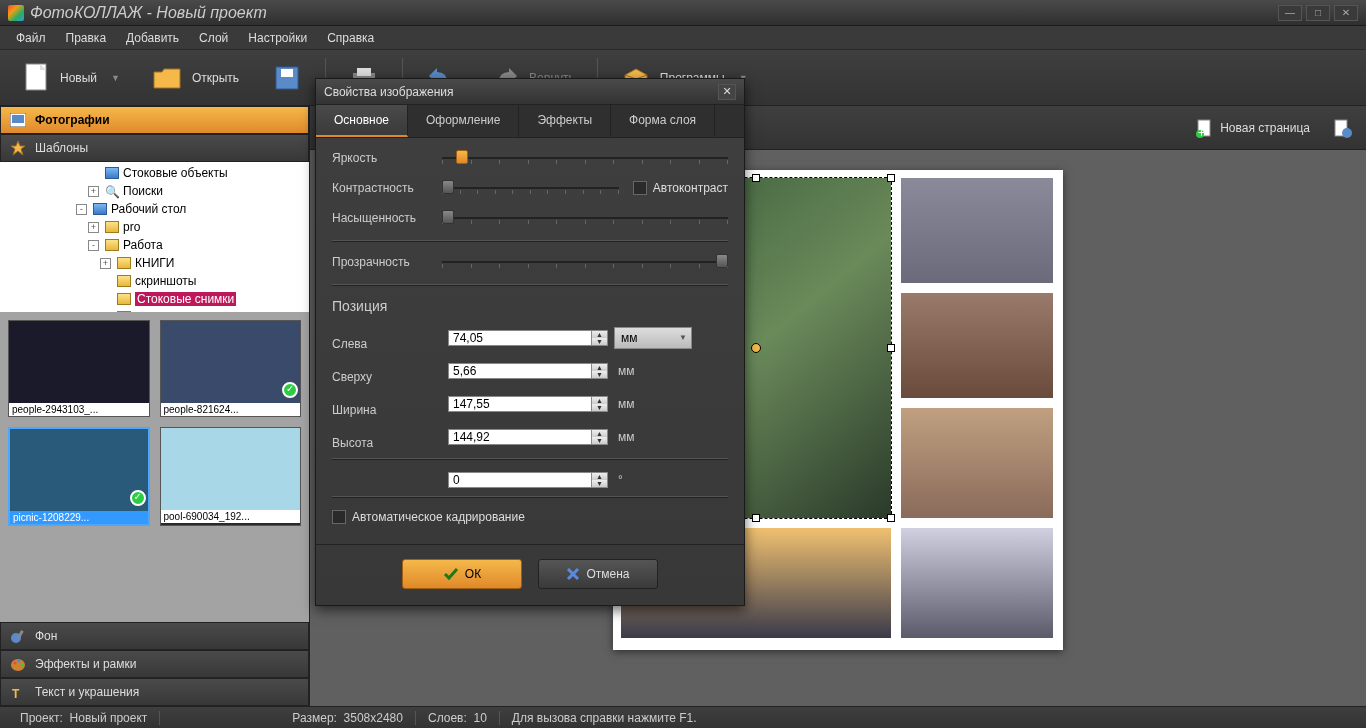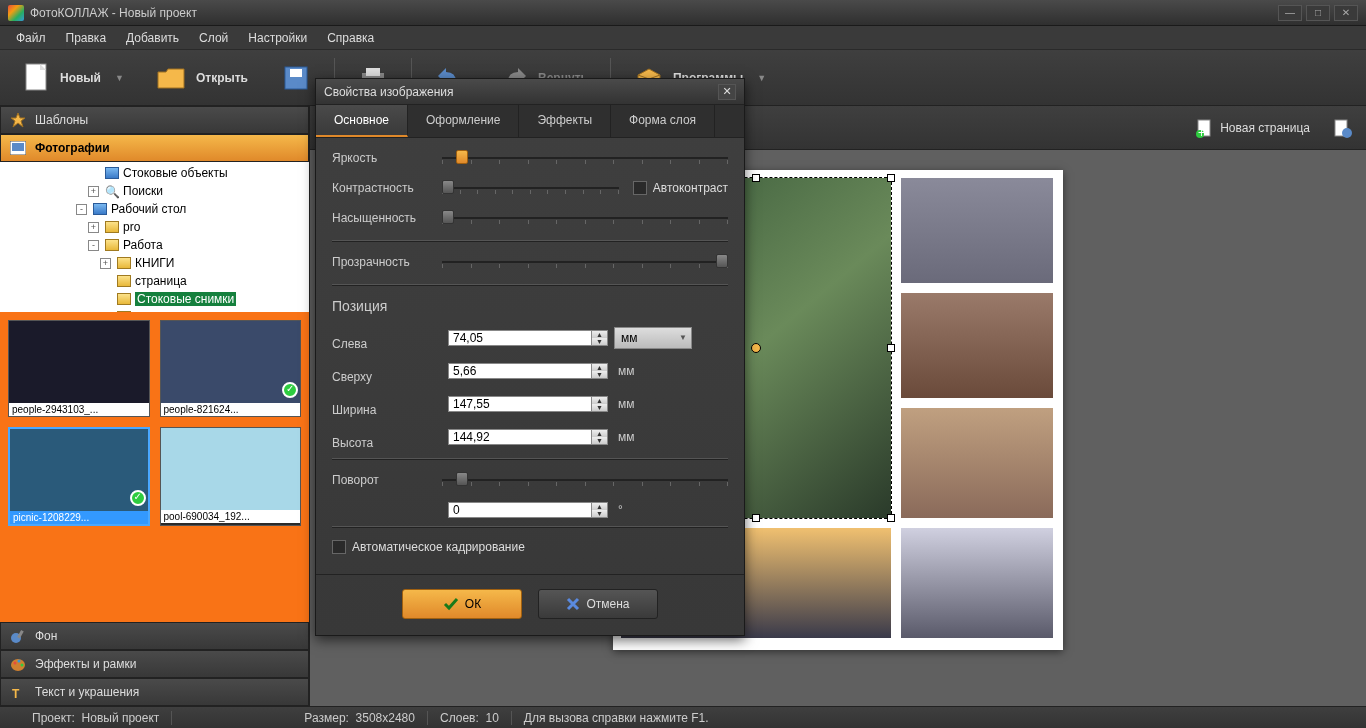--- a/index.html
+++ b/index.html
@@ -1,30 +1,30 @@
 <!DOCTYPE html>
 <html><head>
 <meta charset="utf-8">
 <style>
 * { margin: 0; padding: 0; box-sizing: border-box; font-family: Tahoma, Arial, sans-serif; font-size: 12px; }
 body { background: #3a3a3a; color: #ddd; width: 1366px; height: 728px; overflow: hidden; position: relative; }
 
 
 .titlebar { height: 26px; background: linear-gradient(#4a4a4a, #2f2f2f); display: flex; align-items: center; padding: 0 8px; border-bottom: 1px solid #1a1a1a; }
 .titlebar .logo { width: 16px; height: 16px; margin-right: 6px; background: linear-gradient(135deg,#e74c3c,#f39c12,#27ae60,#3498db); border-radius: 2px; }
-.titlebar .title { color: #ccc; font-size: 12px; }
+.titlebar .title { color: #ccc; font-size: 16px; font-style: italic; }
 .titlebar .winbtns { margin-left: auto; display: flex; gap: 4px; }
 .titlebar .winbtn { width: 24px; height: 16px; background: #3a3a3a; border: 1px solid #555; display: flex; align-items: center; justify-content: center; color: #aaa; font-size: 10px; cursor: pointer; }
 
 
 .menubar { height: 24px; background: #3a3a3a; display: flex; align-items: center; padding: 0 6px; border-bottom: 1px solid #2a2a2a; }
 .menubar .mi { padding: 3px 10px; color: #ddd; cursor: pointer; }
 
 
-.bigtoolbar { height: 56px; background: linear-gradient(#3f3f3f, #333); display: flex; align-items: center; padding: 0 6px; gap: 4px; border-bottom: 1px solid #222; font-weight: bold; }
+.bigtoolbar { height: 56px; background: linear-gradient(#3f3f3f, #333); display: flex; align-items: center; padding: 0 6px; gap: 4px; border-bottom: 1px solid #222; }
 .bigbtn { display: flex; align-items: center; gap: 8px; padding: 4px 14px; cursor: pointer; border-radius: 3px; }
 .bigbtn .ic { width: 32px; height: 32px; display: flex; align-items: center; justify-content: center; }
 .bigbtn .lbl { color: #ddd; }
 .bigbtn .arrow { color: #888; font-size: 9px; margin-left: 6px; }
 .tsep { width: 1px; height: 40px; background: #555; margin: 0 4px; }
 
 
 .main { display: flex; height: calc(100% - 26px - 24px - 56px - 22px); }
 
 
@@ -32,43 +32,43 @@
 .acc-item { height: 28px; background: linear-gradient(#4a4a4a, #383838); border: 1px solid #222; display: flex; align-items: center; padding: 0 8px; gap: 8px; cursor: pointer; color: #ddd; }
 .acc-item.active { background: linear-gradient(#f5b84a, #e0892a); color: #000; font-weight: bold; }
 .acc-item .aic { width: 18px; height: 18px; display:flex; align-items:center; justify-content:center; }
 .tree { background: #fff; color: #000; flex: 0 0 150px; overflow: auto; padding: 2px 0; }
 .tree-row { display: flex; align-items: center; height: 18px; padding-left: 4px; font-size: 11px; cursor: pointer; white-space: nowrap; }
 .tree-row .tg { width: 11px; height: 11px; border: 1px solid #888; display: inline-flex; align-items:center; justify-content:center; margin-right: 2px; font-size: 9px; color: #555; background:#fff; }
 .tree-row .sp { display:inline-block; }
 .tree-row .fic { width: 14px; height: 12px; background: linear-gradient(#fce28a,#e8b83a); border: 1px solid #a07a20; margin: 0 4px; }
 .tree-row .fic.blue { background: linear-gradient(#7ab8f0,#3a7ac8); border-color: #2a5a98; }
 .tree-row .fic.search { background:none; border:none; }
-.tree-row.sel .tlbl { background: #15803d; color: #fff; padding: 0 2px; }
-.thumbs { background: #f97316; padding: 8px; display: grid; grid-template-columns: 1fr 1fr; gap: 10px; flex:1; overflow:auto; align-content:start; }
+.tree-row.sel .tlbl { background: #be185d; color: #fff; padding: 0 2px; }
+.thumbs { background: #a3a3a3; padding: 8px; display: grid; grid-template-columns: 1fr 1fr; gap: 10px; flex:1; overflow:auto; align-content:start; }
 .thumb { background: #2a2a2a; border: 1px solid #555; position: relative; cursor: pointer; }
 .thumb.sel { border: 2px solid #4aa8ff; }
 .thumb .timg { width: 100%; height: 82px; background: #1a2f3a; }
 .thumb .tlbl2 { background: #fff; color: #000; font-size: 10px; padding: 1px 3px; white-space: nowrap; overflow:hidden; text-overflow: ellipsis; }
 .thumb .tlbl2.sel { background: #3399ff; color:#fff;}
 .thumb .chk { position:absolute; right:2px; bottom:18px; width:16px; height:16px; background:#2ecc40; border-radius:50%; border:2px solid #fff; }
 .thumb .chk::after { content:'✓'; color:#fff; font-size:10px; position:absolute; left:2px; top:-1px; }
 
 
 .center { flex: 1; background: #606060; display:flex; flex-direction:column; position: relative; }
 .tooliconbar { height: 44px; background: linear-gradient(#3f3f3f,#333); border-bottom:1px solid #222; display:flex; align-items:center; padding: 0 6px; gap:4px; }
 .tib { width: 36px; height: 34px; display:flex; align-items:center; justify-content:center; cursor:pointer; border-radius:3px; }
 .newpage { margin-left:auto; display:flex; align-items:center; gap:6px; padding:4px 10px; cursor:pointer; border-radius:3px;}
 .canvaswrap { flex:1; background: #606060; overflow:auto; position:relative; padding: 20px; }
 .page { width: 450px; height: 480px; background:#fff; margin: 0 auto; position:relative; box-shadow:0 2px 8px rgba(0,0,0,0.5); }
 .cimg { position:absolute; background:#8a9a7a; }
 .cimg.sel { outline: 1px dashed #000; }
 .handle { position:absolute; width:8px; height:8px; background:#fff; border:1px solid #000; }
 
 
-.status { height: 22px; background: linear-gradient(#3f3f3f,#333); display:flex; align-items:center; padding: 0 20px; color:#ccc; font-size:11px; border-top:1px solid #222; }
+.status { height: 22px; background: linear-gradient(#3f3f3f,#333); display:flex; align-items:center; padding: 0 8px; color:#ccc; font-size:11px; border-top:1px solid #222; }
 .status .sc { padding: 0 12px; border-right:1px solid #555; }
 
 
 .dialog { position:absolute; left: 315px; top: 78px; width: 430px; background: linear-gradient(#3f3f3f,#383838); border: 1px solid #1a1a1a; box-shadow: 0 4px 12px rgba(0,0,0,0.6); z-index: 100; }
 .dlg-title { height: 26px; background: linear-gradient(#4a4a4a,#333); display:flex; align-items:center; padding:0 8px; color:#ddd; border-bottom:1px solid #222; }
 .dlg-title .x { margin-left:auto; width:18px; height:16px; display:flex; align-items:center; justify-content:center; cursor:pointer; background:#444; border:1px solid #555; font-size:11px;}
 .dlg-tabs { display:flex; background:#2f2f2f; border-bottom:1px solid #222; }
 .dlg-tab { padding: 8px 18px; color:#ccc; cursor:pointer; border-right:1px solid #222; font-size:12px;}
 .dlg-tab.active { background: linear-gradient(#4a4a4a,#3a3a3a); color:#fff; border-bottom:2px solid #e0892a; }
 .dlg-body { padding: 12px 16px; }
@@ -182,37 +182,37 @@
         </svg>
       </span>
     <span class="lbl">Программы</span>
     <span class="arrow">▼</span>
   </div>
 </div>
 
 <div class="main">
 
   <div class="left">
-    <div class="acc-item">
-      <span class="aic">
-          <svg width="16" height="16">
-            <polygon points="8,1 10,6 15,6 11,9 13,15 8,11 3,15 5,9 1,6 6,6" fill="#f5b84a" stroke="#a07020"></polygon>
-          </svg>
-        </span>
-      <span>Шаблоны</span>
-    </div>
     <div class="acc-item active">
       <span class="aic">
           <svg width="16" height="14">
             <rect width="16" height="14" fill="#fff" stroke="#555"></rect>
             <rect x="2" y="2" width="12" height="8" fill="#5a8ac8"></rect>
           </svg>
         </span>
       <span>Фотографии</span>
     </div>
+    <div class="acc-item">
+      <span class="aic">
+          <svg width="16" height="16">
+            <polygon points="8,1 10,6 15,6 11,9 13,15 8,11 3,15 5,9 1,6 6,6" fill="#f5b84a" stroke="#a07020"></polygon>
+          </svg>
+        </span>
+      <span>Шаблоны</span>
+    </div>
 
     <div class="tree" id="tree">
         <div class="tree-row">
           <span class="sp" style="width:84px"></span>
           <span style="width:13px;display:inline-block"></span>
           <span class="fic blue"></span>
           <span class="tlbl">Стоковые объекты</span>
         </div>
         <div class="tree-row">
           <span class="sp" style="width:84px"></span>
@@ -241,21 +241,21 @@
         <div class="tree-row">
           <span class="sp" style="width:96px"></span>
           <span class="tg">+</span>
           <span class="fic"></span>
           <span class="tlbl">КНИГИ</span>
         </div>
         <div class="tree-row">
           <span class="sp" style="width:96px"></span>
           <span style="width:13px;display:inline-block"></span>
           <span class="fic"></span>
-          <span class="tlbl">страница</span>
+          <span class="tlbl">скриншоты</span>
         </div>
         <div class="tree-row sel">
           <span class="sp" style="width:96px"></span>
           <span style="width:13px;display:inline-block"></span>
           <span class="fic"></span>
           <span class="tlbl">Стоковые снимки</span>
         </div>
         <div class="tree-row">
           <span class="sp" style="width:96px"></span>
           <span style="width:13px;display:inline-block"></span>
@@ -558,40 +558,20 @@
       <div class="spinner">
           <span>144,92</span>
           <div class="sbtns">
             <div class="sbtn">▲</div>
             <div class="sbtn">▼</div>
           </div>
         </div>
       <span class="unit">мм</span>
     </div>
     <div class="sect"></div>
-    <div class="dlg-row">
-      <div class="rlbl">Поворот</div>
-      <div class="slider">
-          <div class="track"></div>
-          <div class="ticks">
-            <span></span>
-            <span></span>
-            <span></span>
-            <span></span>
-            <span></span>
-            <span></span>
-            <span></span>
-            <span></span>
-            <span></span>
-            <span></span>
-            <span></span>
-          </div>
-          <div class="thumb2 gray" style="left:5%"></div>
-        </div>
-    </div>
     <div class="posrow">
       <div class="plbl"></div>
       <div class="spinner">
           <span>0</span>
           <div class="sbtns">
             <div class="sbtn">▲</div>
             <div class="sbtn">▼</div>
           </div>
         </div>
       <span class="unit">°</span>

